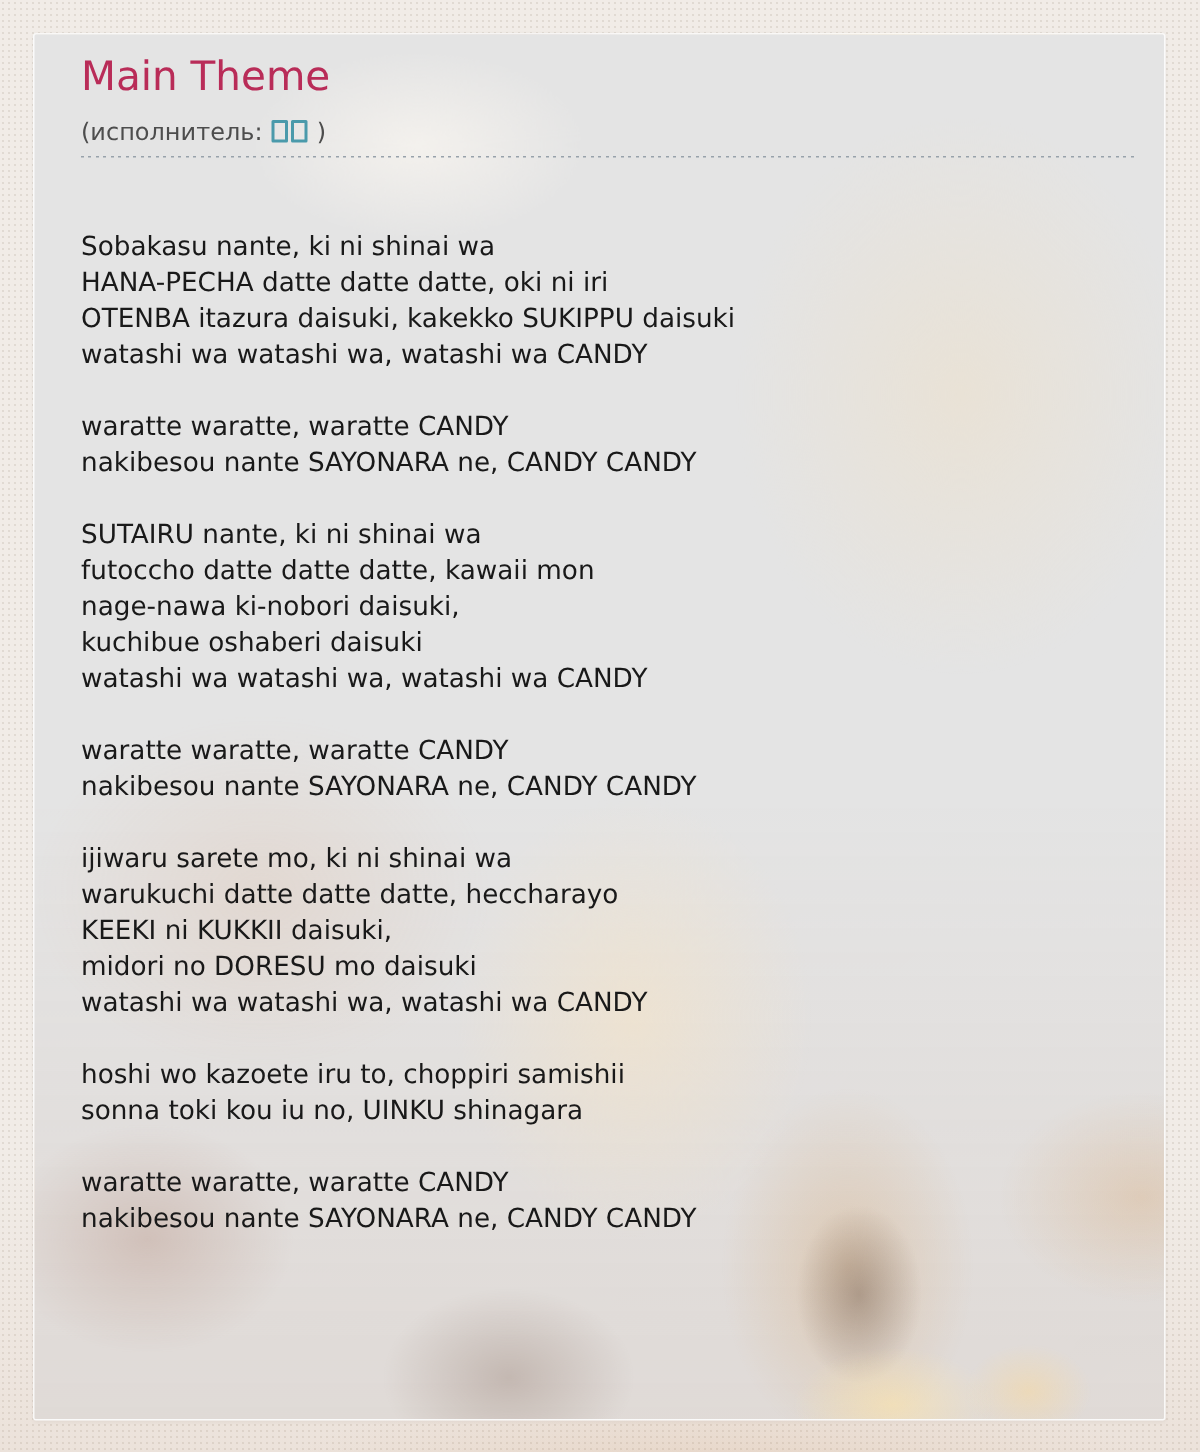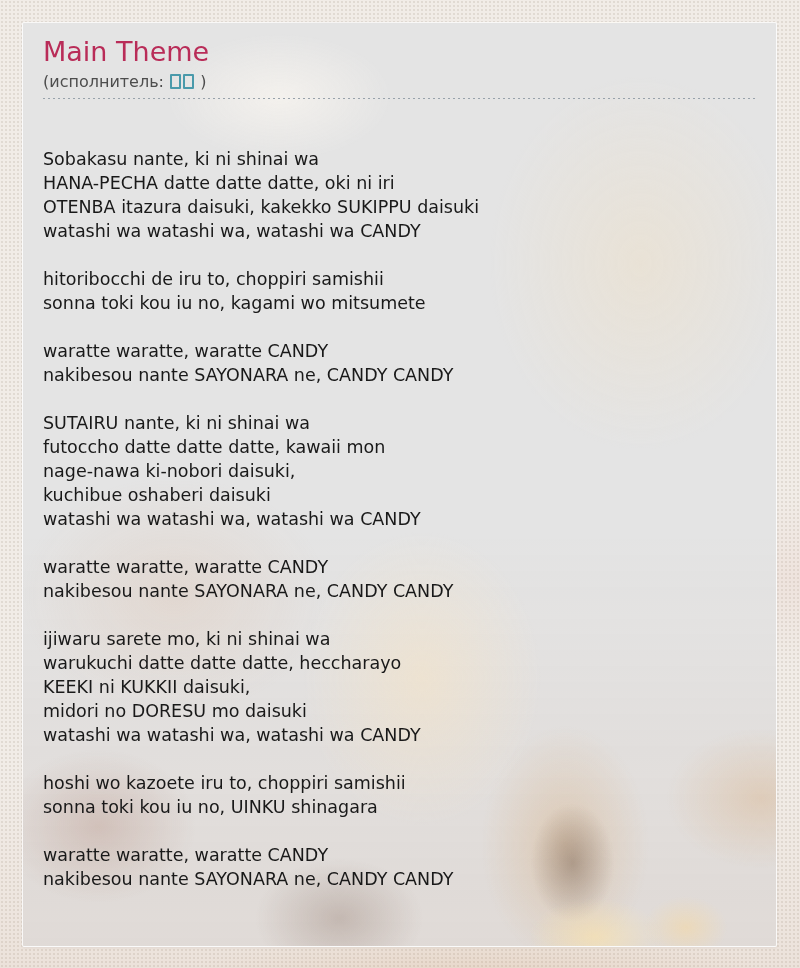--- a/index.html
+++ b/index.html
@@ -17,21 +17,21 @@
       linear-gradient(to bottom, rgba(0,0,0,0) 80%, rgba(190,140,110,0.10) 100%),
       radial-gradient(rgba(205,195,185,0.45) 1px, rgba(0,0,0,0) 1px);
     background-size: auto, auto, auto, 4px 4px;
     overflow: hidden;
   }
 
   .content-box {
     position: absolute;
     left: 22px; top: 22px;
     width: 755px; height: 925px;
-    padding: 12px 20px 28px 20px;
+    padding: 12px 20px 28px 31px;
     border: 1px solid rgba(255,255,255,0.8);
     border-radius: 2px;
     box-shadow: 0 1px 3px rgba(0,0,0,0.05);
     
     background-image:
       radial-gradient(95px 55px at 76% 99%, rgba(255,228,165,0.55), rgba(255,228,165,0) 70%),
       radial-gradient(60px 85px at 73% 91%, rgba(85,62,48,0.34), rgba(85,62,48,0) 70%),
       radial-gradient(120px 170px at 72% 89%, rgba(208,152,88,0.30), rgba(208,152,88,0) 70%),
       radial-gradient(60px 45px at 88% 98%, rgba(250,215,150,0.45), rgba(250,215,150,0) 70%),
       radial-gradient(140px 110px at 10% 87%, rgba(145,80,55,0.20), rgba(145,80,55,0) 70%),
@@ -46,21 +46,21 @@
   }
 
   .page-title {
     font-size: 27px;
     font-weight: 500;
     line-height: 34px;
     letter-spacing: 0;
   }
 
   .performer-line {
-    margin-top: 2px;
+    margin-top: 8px;
     font-size: 16px;
     line-height: 21px;
     color: #4d4d4d;
     padding-bottom: 2px;
   }
 
   .performer-link { text-decoration: none; cursor: pointer; }
 
   .tofu-box {
     display: inline-block;
@@ -99,21 +99,20 @@
     <span>(исполнитель:</span>
     <a class="performer-link">
       <span class="tofu-box"></span><span class="tofu-box"></span>
     </a><span>)</span>
   </div>
 
   <div class="dashed-rule"></div>
 
   <div class="lyrics" style="color: rgb(25, 25, 25); margin-top: 48px;">
       <p class="stanza">Sobakasu nante, ki ni shinai wa<br>HANA-PECHA datte datte datte, oki ni iri<br>OTENBA itazura daisuki, kakekko SUKIPPU daisuki<br>watashi wa watashi wa, watashi wa CANDY</p>
-      <p class="stanza">hitoribocchi de iru to, choppiri samishii<br>sonna toki kou iu no, kagami wo mitsumete</p>
       <p class="stanza">waratte waratte, waratte CANDY<br>nakibesou nante SAYONARA ne, CANDY CANDY</p>
       <p class="stanza">SUTAIRU nante, ki ni shinai wa<br>futoccho datte datte datte, kawaii mon<br>nage-nawa ki-nobori daisuki,<br>kuchibue oshaberi daisuki<br>watashi wa watashi wa, watashi wa CANDY</p>
       <p class="stanza">waratte waratte, waratte CANDY<br>nakibesou nante SAYONARA ne, CANDY CANDY</p>
       <p class="stanza">ijiwaru sarete mo, ki ni shinai wa<br>warukuchi datte datte datte, heccharayo<br>KEEKI ni KUKKII daisuki,<br>midori no DORESU mo daisuki<br>watashi wa watashi wa, watashi wa CANDY</p>
       <p class="stanza">hoshi wo kazoete iru to, choppiri samishii<br>sonna toki kou iu no, UINKU shinagara</p>
       <p class="stanza">waratte waratte, waratte CANDY<br>nakibesou nante SAYONARA ne, CANDY CANDY</p>
     </div>
 
 </div>
 

